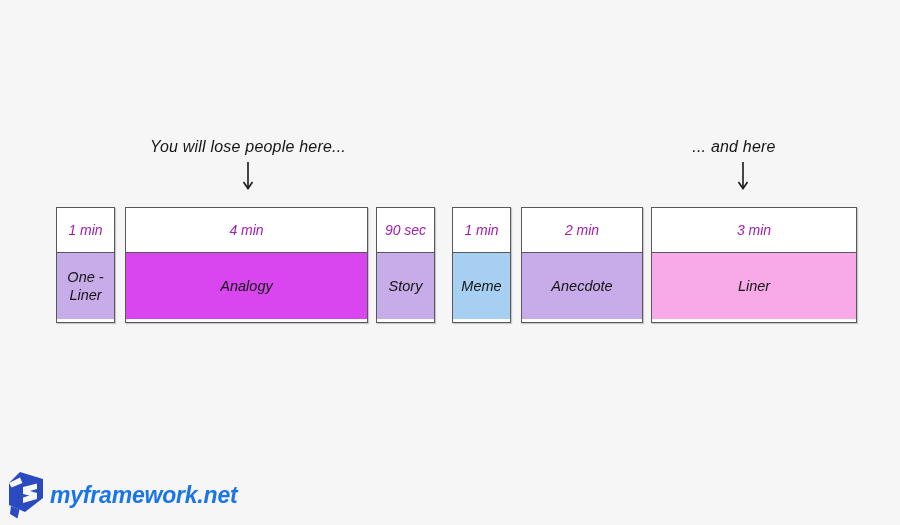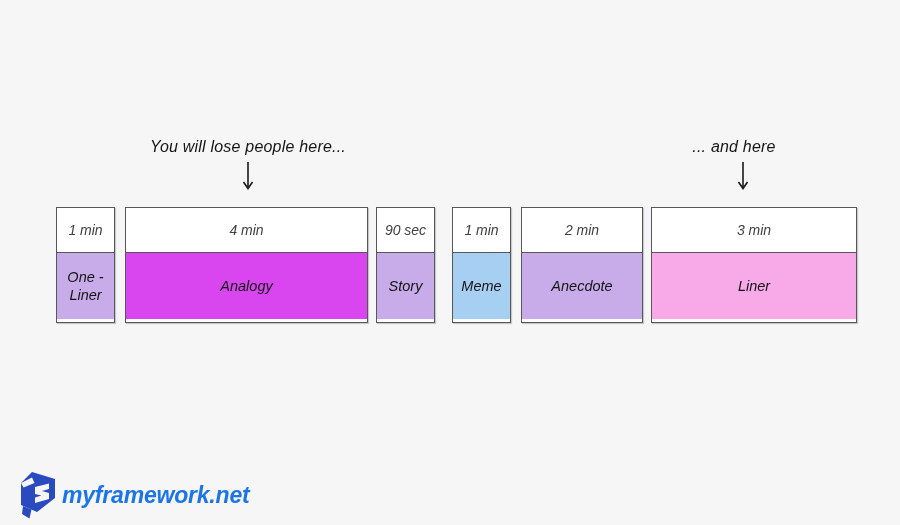--- a/index.html
+++ b/index.html
@@ -42,21 +42,21 @@
     border: 1.6px solid #58585a;
     background: #fff;
     box-shadow: 1px 1px 1px rgba(0,0,0,0.18);
   }
   .seg-header {
     height: 45px;
     border-bottom: 1.6px solid #58585a;
     display: flex; align-items: center; justify-content: center;
     font-style: italic;
     font-size: 14px;
-    color: #404040;
+    color: #a21caf;
     background: #ffffff;
     white-space: nowrap;
   }
   .seg-body {
     height: 66px;
     display: flex; align-items: center; justify-content: center;
     text-align: center;
     font-style: italic;
     font-size: 14.5px;
     line-height: 18px;
@@ -66,21 +66,21 @@
   .seg-1 { left: 56px;  width: 59px; }
   .seg-2 { left: 125px; width: 243px; }
   .seg-3 { left: 376px; width: 59px; }
   .seg-4 { left: 452px; width: 59px; }
   .seg-5 { left: 521px; width: 122px; }
   .seg-6 { left: 651px; width: 206px; }
 
   
   .footer {
     position: absolute;
-    left: 15px; top: 470px;
+    left: 3px; top: 470px;
     display: flex; align-items: center; gap: 3px;
   }
   .logo { width: 44px; height: 50px; }
   .brand {
     font-style: italic;
     font-weight: 700;
     font-size: 23px;
     letter-spacing: -0.2px;
     color: #1b74e8;
     white-space: nowrap;

